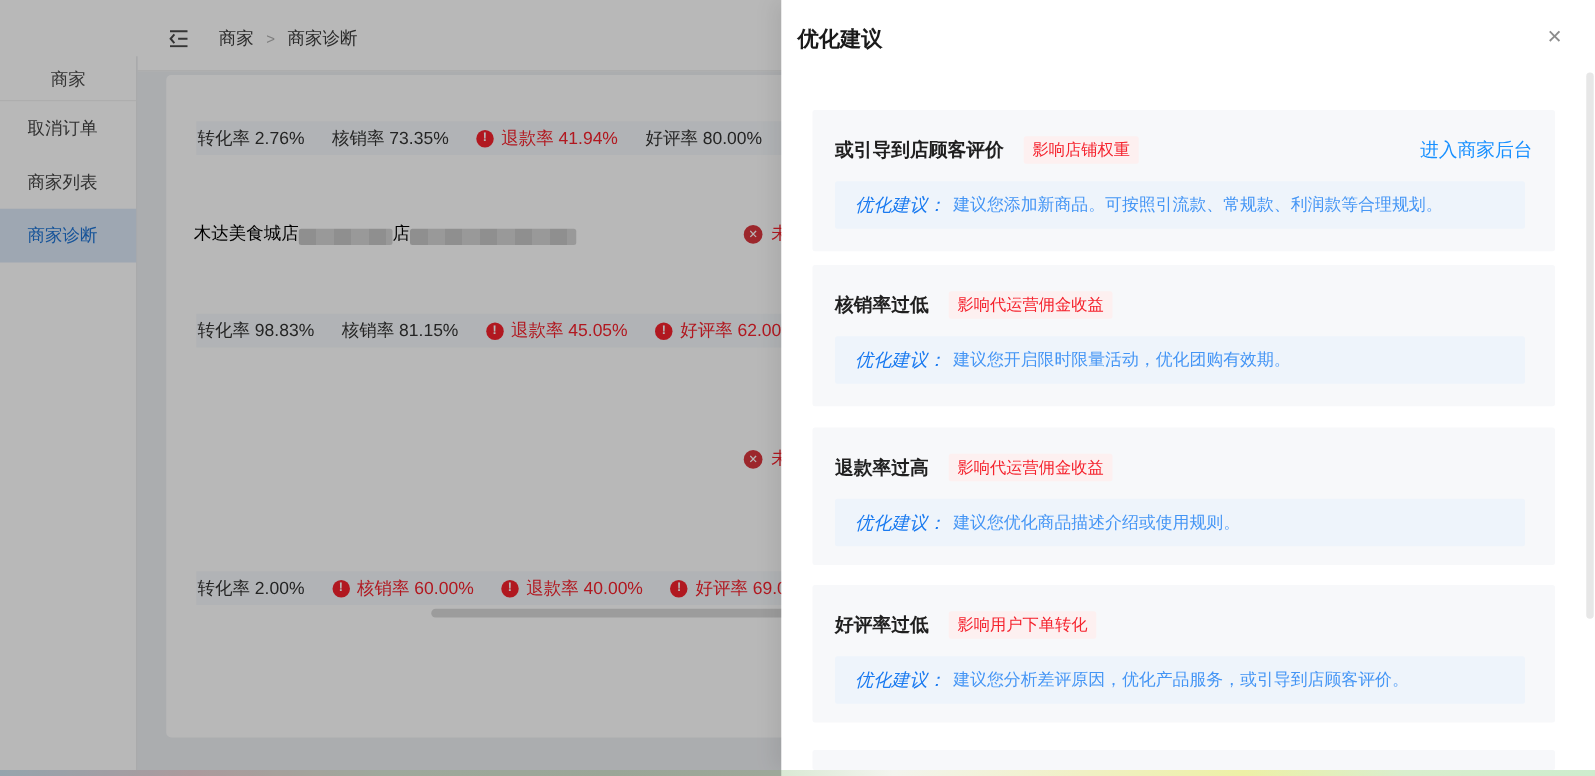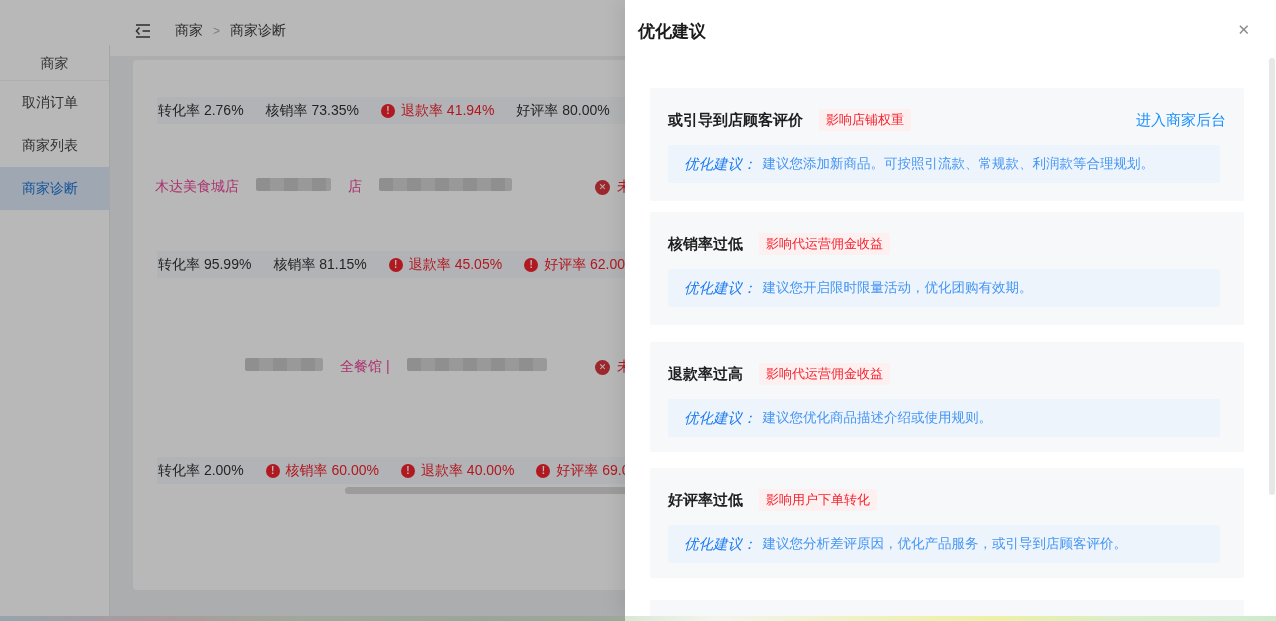--- a/index.html
+++ b/index.html
@@ -18,21 +18,21 @@
   .side-title { height:36px; line-height:36px; text-align:center; font-size:14px; color:#4a4a4a; border-bottom:1px solid #f2f2f2; }
   .side-item { height:43px; line-height:43px; padding-left:22px; font-size:14px; color:#454545; cursor:pointer; }
   .side-item.active { background:var(--selected-bg); color:var(--selected-text); }
 
   .content-card { position:absolute; left:133px; top:60px; width:1117px; height:530px; background:#fff; border-radius:4px; overflow:hidden; }
   .metric-row { position:absolute; left:24px; right:0; height:27px; background:var(--band-bg); display:flex; align-items:center; gap:22px; padding-left:1px; font-size:14px; color:#333; white-space:nowrap; }
   .metric { display:inline-flex; align-items:center; gap:6px; }
   .metric.red { color:var(--danger); }
   .alert-icon { width:14px; height:14px; border-radius:50%; background:var(--danger); color:#fff; font-size:10px; font-weight:bold; display:inline-flex; align-items:center; justify-content:center; line-height:1; }
   .merchant-row { position:absolute; left:0; right:0; height:30px; }
-  .merchant-line { position:absolute; top:4px; display:flex; align-items:flex-start; gap:17px; font-size:14px; color:#ec4899; white-space:nowrap; }
+  .merchant-line { position:absolute; top:4px; display:flex; align-items:flex-end; gap:0; font-size:14px; color:#000000; white-space:nowrap; }
   .blur-block { height:13px; border-radius:2px; background:repeating-linear-gradient(90deg,#c6c6c6 0 14px,#d4d4d4 14px 28px); }
   .row-status { position:absolute; top:4px; left:462px; display:flex; align-items:center; gap:7px; font-size:14px; color:var(--danger); }
   .x-icon { width:15px; height:15px; border-radius:50%; background:#d9363e; color:#fff; font-size:9px; display:inline-flex; align-items:center; justify-content:center; line-height:1; }
   .hscrollbar { position:absolute; left:212px; top:427px; width:430px; height:7px; border-radius:4px; background:#d9d9d9; cursor:pointer; }
 
   
   .mask { position:absolute; left:0; top:0; width:625px; height:621px; background:rgba(0,0,0,0.28); z-index:40; cursor:pointer; }
 
   
   .drawer { position:absolute; left:625px; top:0; width:651px; height:616px; background:#fff; z-index:20; box-shadow:-6px 0 16px rgba(0,0,0,0.08); }
@@ -100,21 +100,21 @@
           <span class="metric">
             <span>好评率 80.00%</span>
           </span>
           <span class="metric red">
             <span class="alert-icon">!</span>
             <span>POI质</span>
           </span>
         </div>
         <div class="metric-row" style="top: 191px;">
           <span class="metric">
-            <span>转化率 95.99%</span>
+            <span>转化率 98.83%</span>
           </span>
           <span class="metric">
             <span>核销率 81.15%</span>
           </span>
           <span class="metric red">
             <span class="alert-icon">!</span>
             <span>退款率 45.05%</span>
           </span>
           <span class="metric red">
             <span class="alert-icon">!</span>
@@ -150,25 +150,20 @@
             <span class="blur-block" style="width: 75px;"></span>
             <span>店</span>
             <span class="blur-block" style="width: 133px;"></span>
           </div>
           <div class="row-status">
             <span class="x-icon">✕</span>
             <span>未</span>
           </div>
         </div>
         <div class="merchant-row" style="top: 294px;">
-          <div class="merchant-line" style="left: 112px;">
-            <span class="blur-block" style="width: 78px;"></span>
-            <span>全餐馆 |</span>
-            <span class="blur-block" style="width: 140px;"></span>
-          </div>
           <div class="row-status">
             <span class="x-icon">✕</span>
             <span>未</span>
           </div>
         </div>
       </main>
 
   </div>
 
   <div class="mask"></div>

